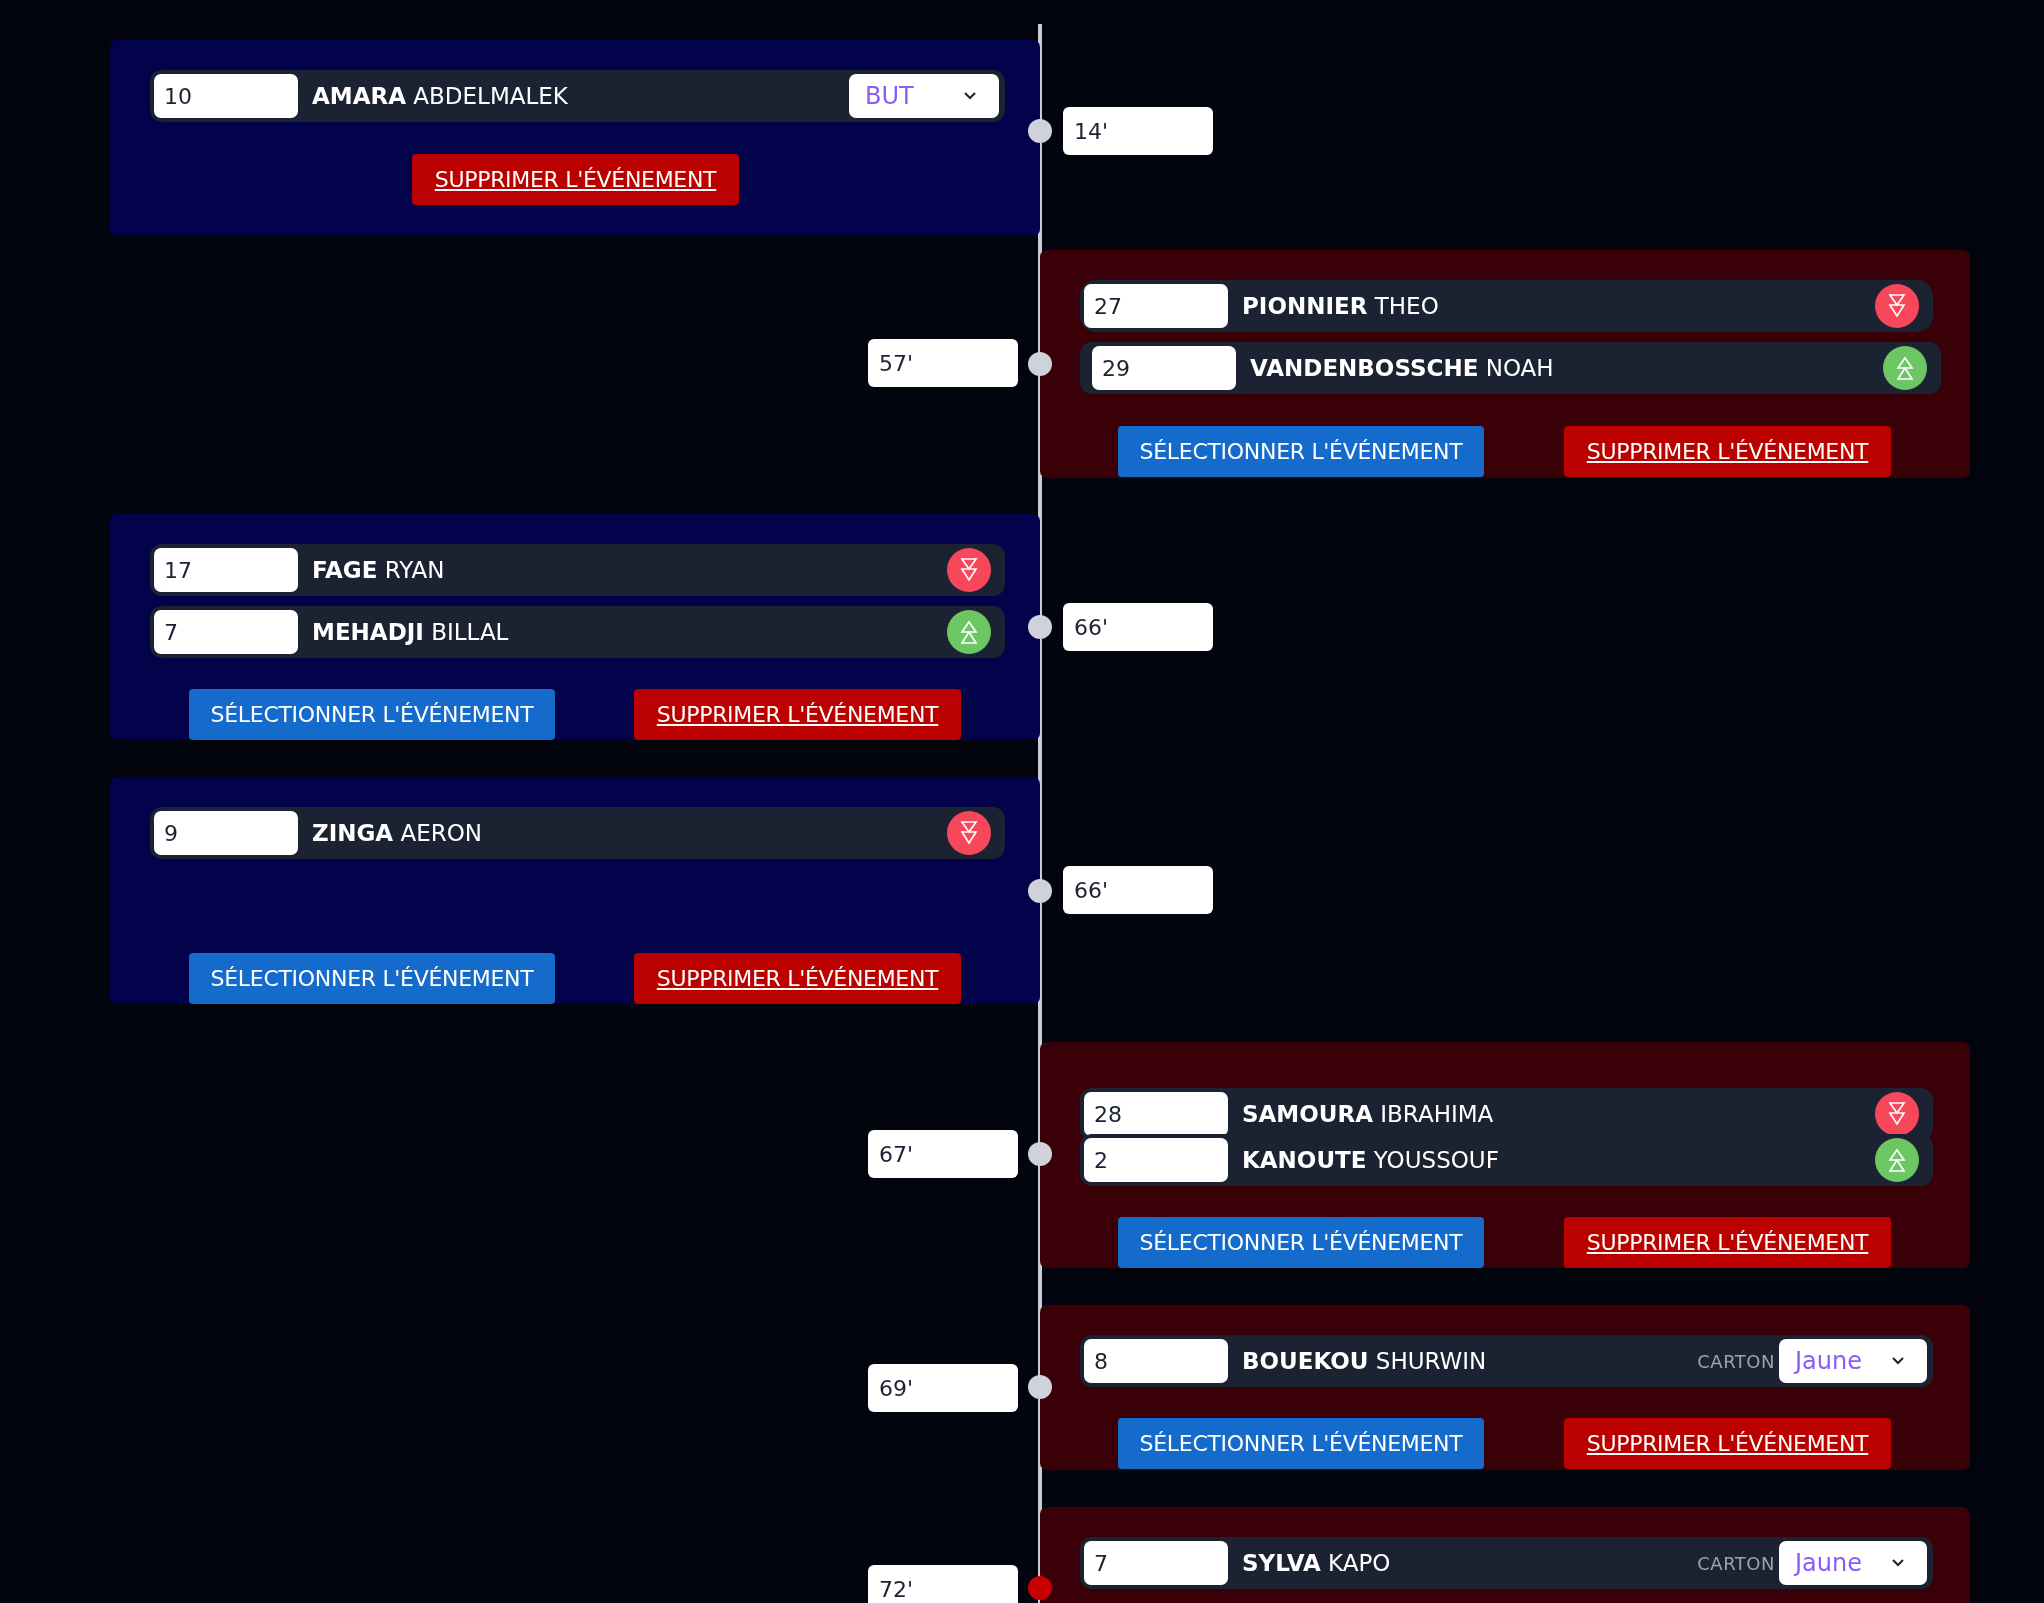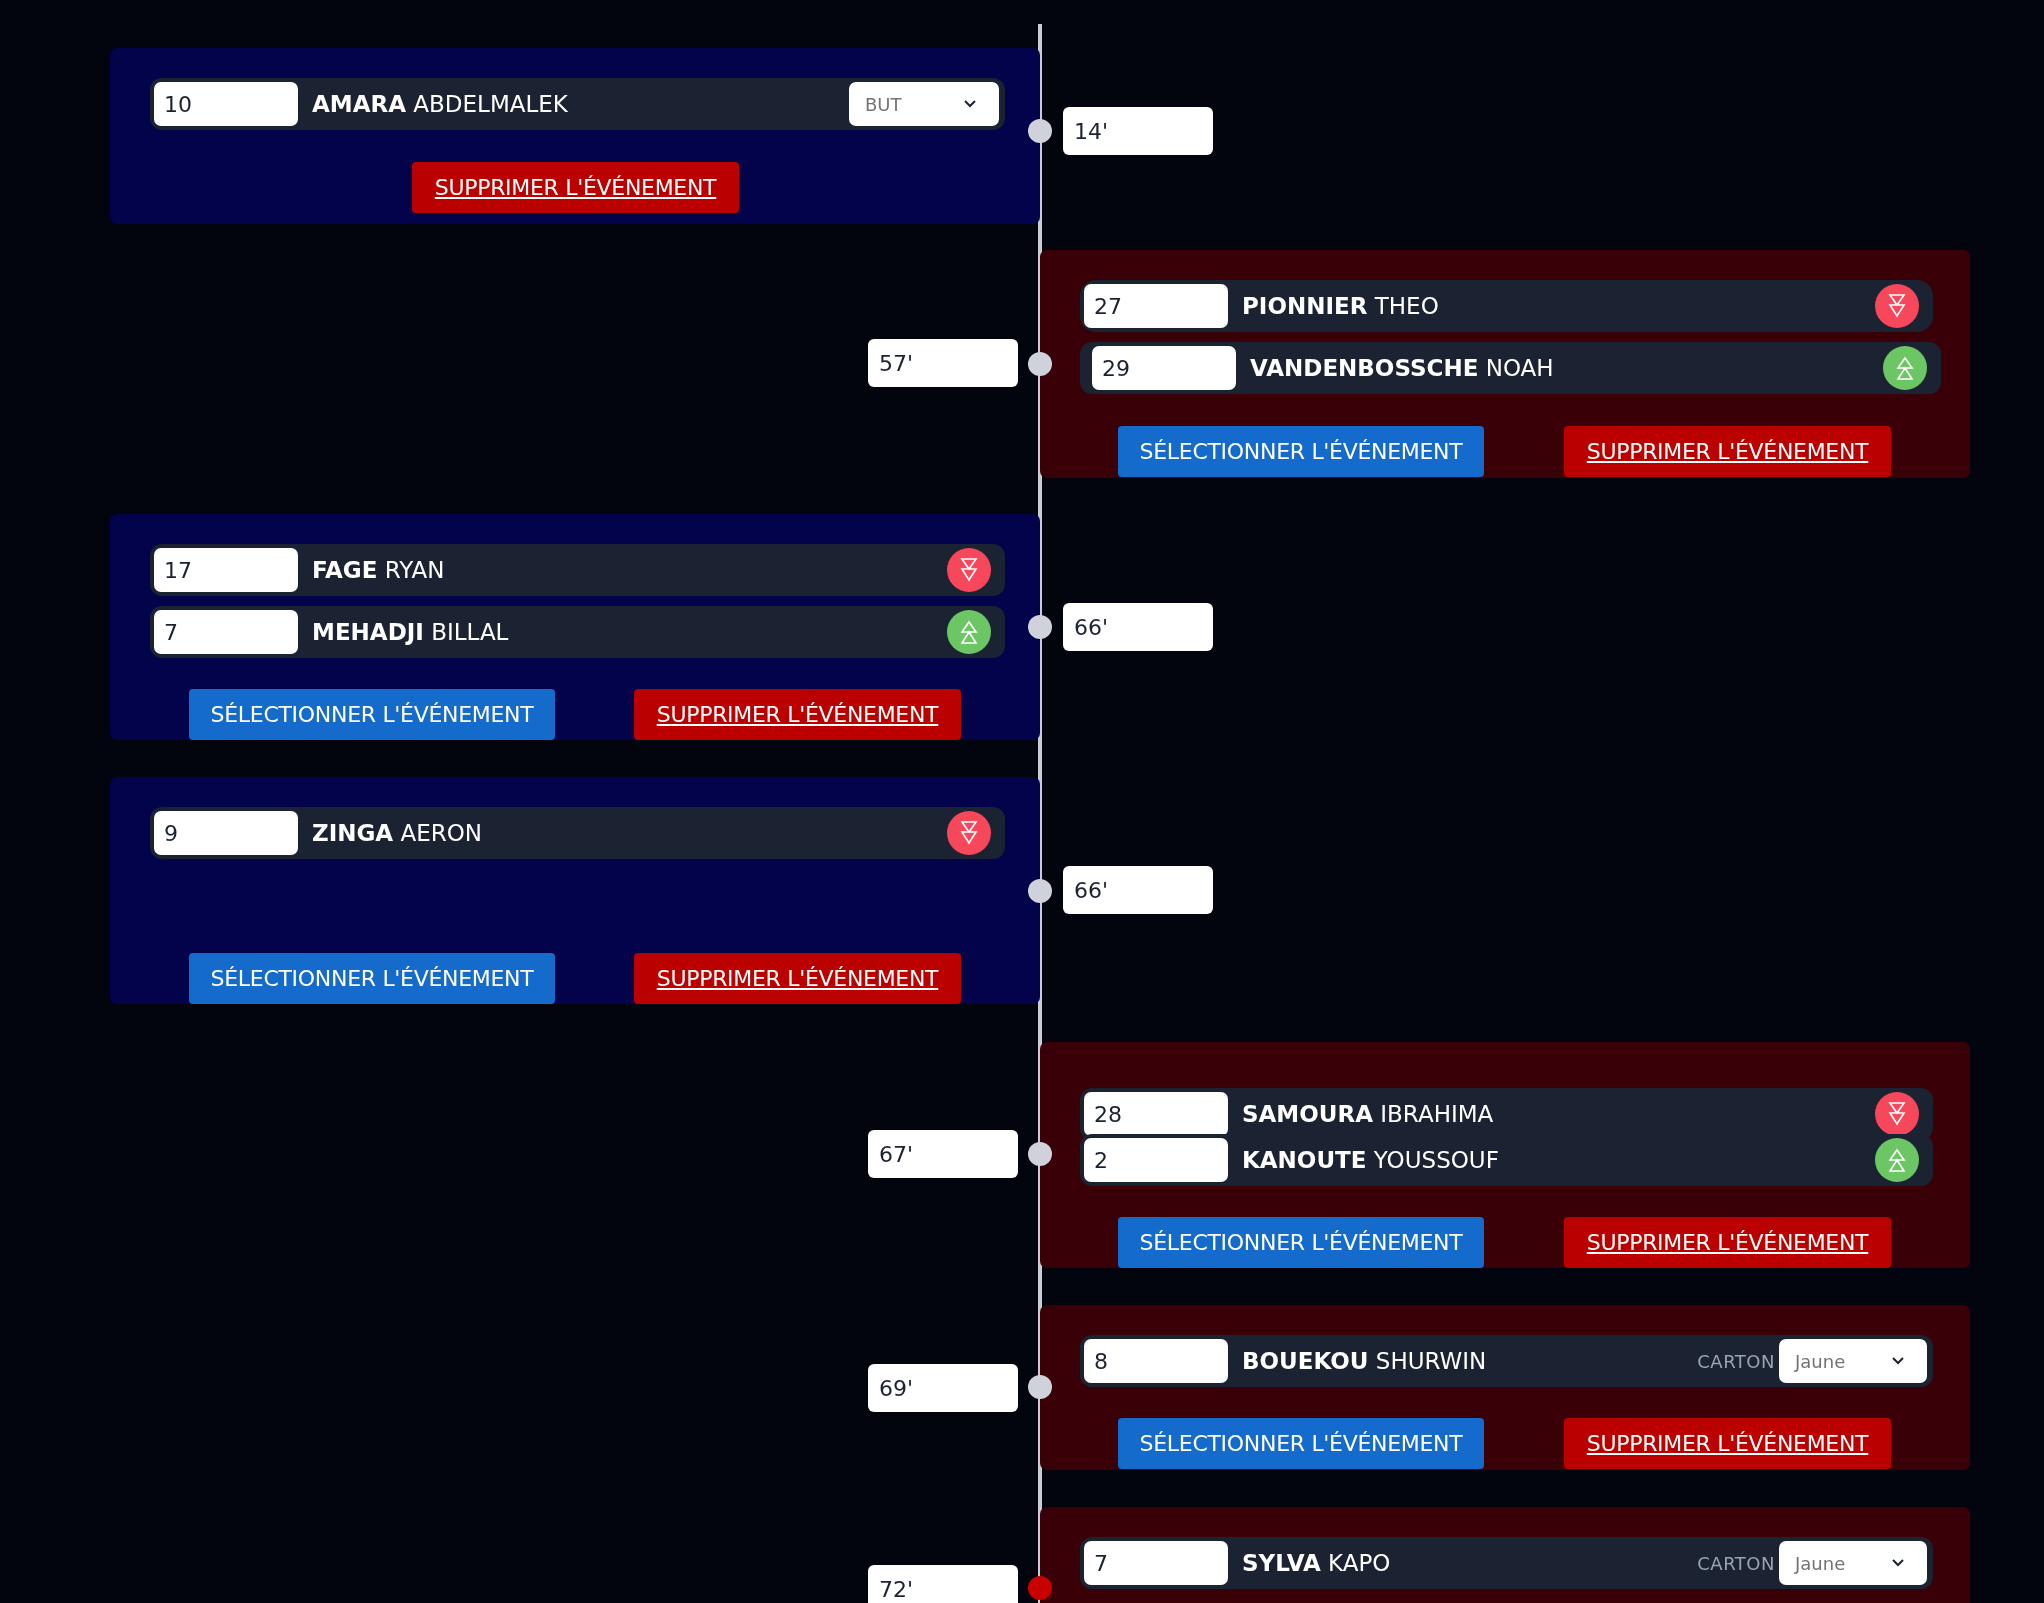--- a/index.html
+++ b/index.html
@@ -29,21 +29,21 @@
   .player-name { margin-left:14px; color:#fff; font-size:23px; white-space:nowrap; }
   .player-name b { font-weight:bold; }
   .spacer { flex:1; }
   .sub-icon {
     width:44px; height:44px; border-radius:50%; margin-right:14px;
     display:flex; align-items:center; justify-content:center;
   }
   .sub-icon.out { background:#f7475a; }
   .sub-icon.in { background:#6cc663; }
   .sel {
-    height:44px; border-radius:7px; background:#fff; color:#737373; font-size:18px;
+    height:44px; border-radius:7px; background:#fff; color:#8b5cf6; font-size:24px;
     display:flex; align-items:center; justify-content:space-between; box-sizing:border-box;
     padding:0 22px 0 16px; margin-right:6px;
   }
   .sel.but { width:150px; }
   .sel.card-type { width:148px; }
   .carton-label { color:#9aa3b0; font-size:18px; margin-right:4px; letter-spacing:0.5px; }
   .btn {
     position:absolute; height:51px; border-radius:4px; color:#fff; font-size:22px;
     display:flex; align-items:center; justify-content:center; white-space:nowrap;
     letter-spacing:-0.3px;
@@ -61,21 +61,21 @@
     position:absolute; left:1028px; width:24px; height:24px; border-radius:50%;
     background:#cfd2da;
   }
   .dot.active { background:#c80000; }
 </style>
 </head>
 <body>
 
 <div class="timeline-line"></div>
 
-<div class="card home" style="top:48px;height:176px;">
+<div class="card home" style="top:40px;height:196px;">
   <div class="row" style="top:30px;">
     <input class="num-input" value="10" style="">
     <span class="player-name"><b>AMARA</b> <span>ABDELMALEK</span></span>
     <span class="spacer"></span>
     <div class="sel but">
       <span>BUT</span>
       <svg width="14" height="10" viewBox="0 0 14 10">
           <path d="M2 2 L7 7 L12 2" stroke="#1b2232" stroke-width="2" fill="none"></path>
         </svg>
     </div>

